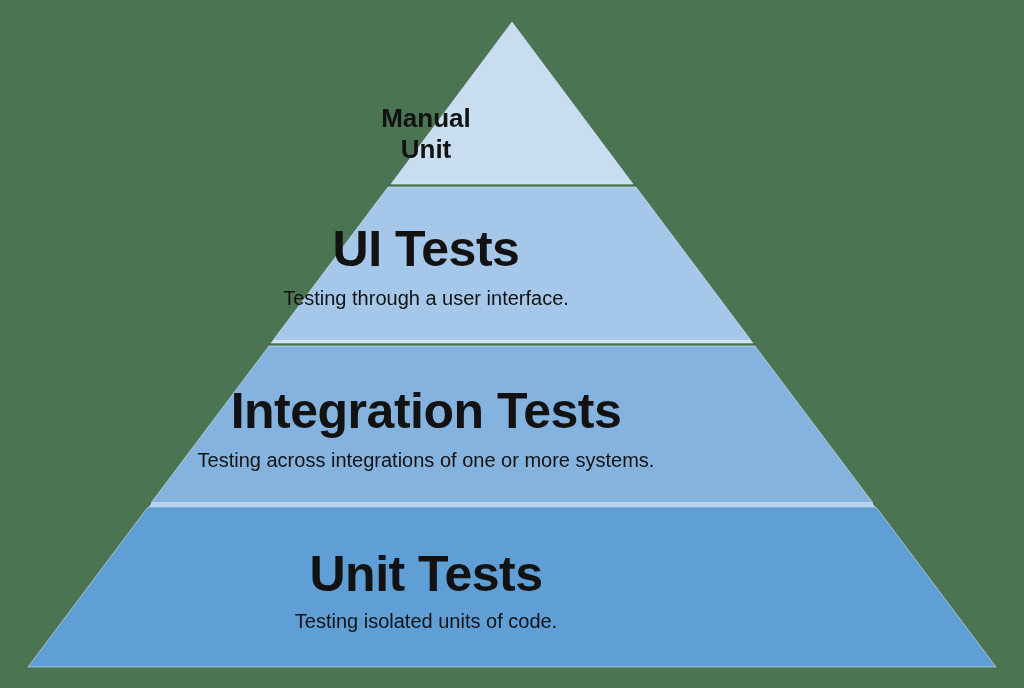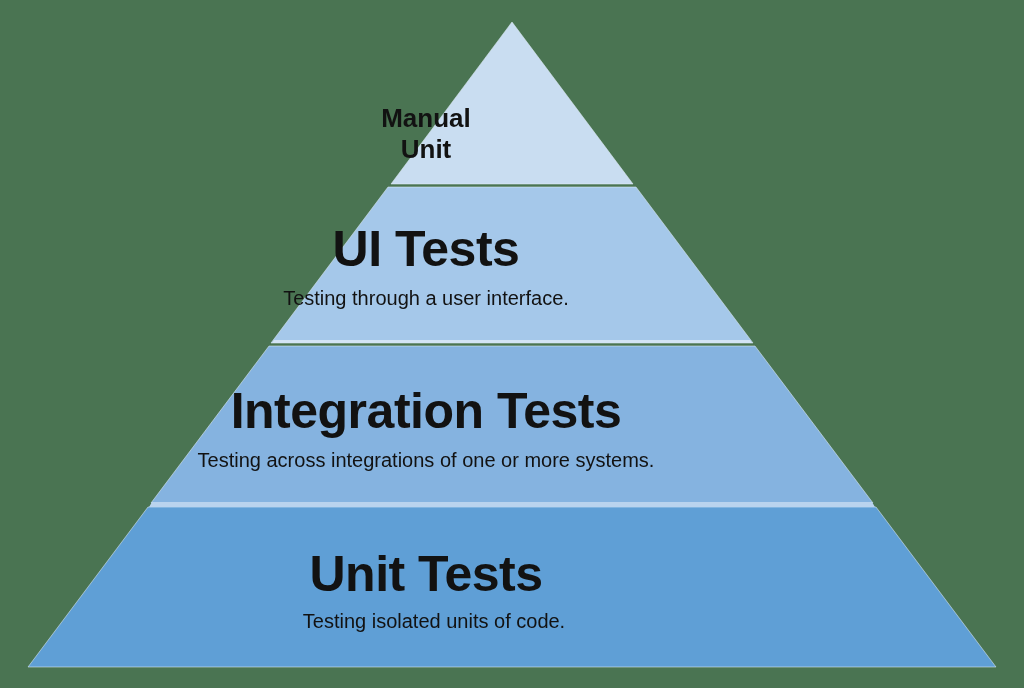--- a/index.html
+++ b/index.html
@@ -53,21 +53,21 @@
     font-size: 20px;
     font-weight: 400;
     line-height: 24px;
     text-align: center;
   }
   .ui-title       { top: 224px; }
   .ui-sub         { top: 286px; }
   .int-title      { top: 386px; }
   .int-sub        { top: 448px; }
   .unit-title     { top: 549px; }
-  .unit-sub       { top: 609px; margin-left: 8px; }
+  .unit-sub       { top: 609px; }
 </style>
 </head>
 <body style="background: rgb(74, 116, 82);">
 
 <div class="stage">
 
   <svg width="1024" height="688" viewBox="0 0 1024 688">
 
     <polygon class="level" points="512,22 391,184 633,184" fill="#c9ddf1"></polygon>
 

